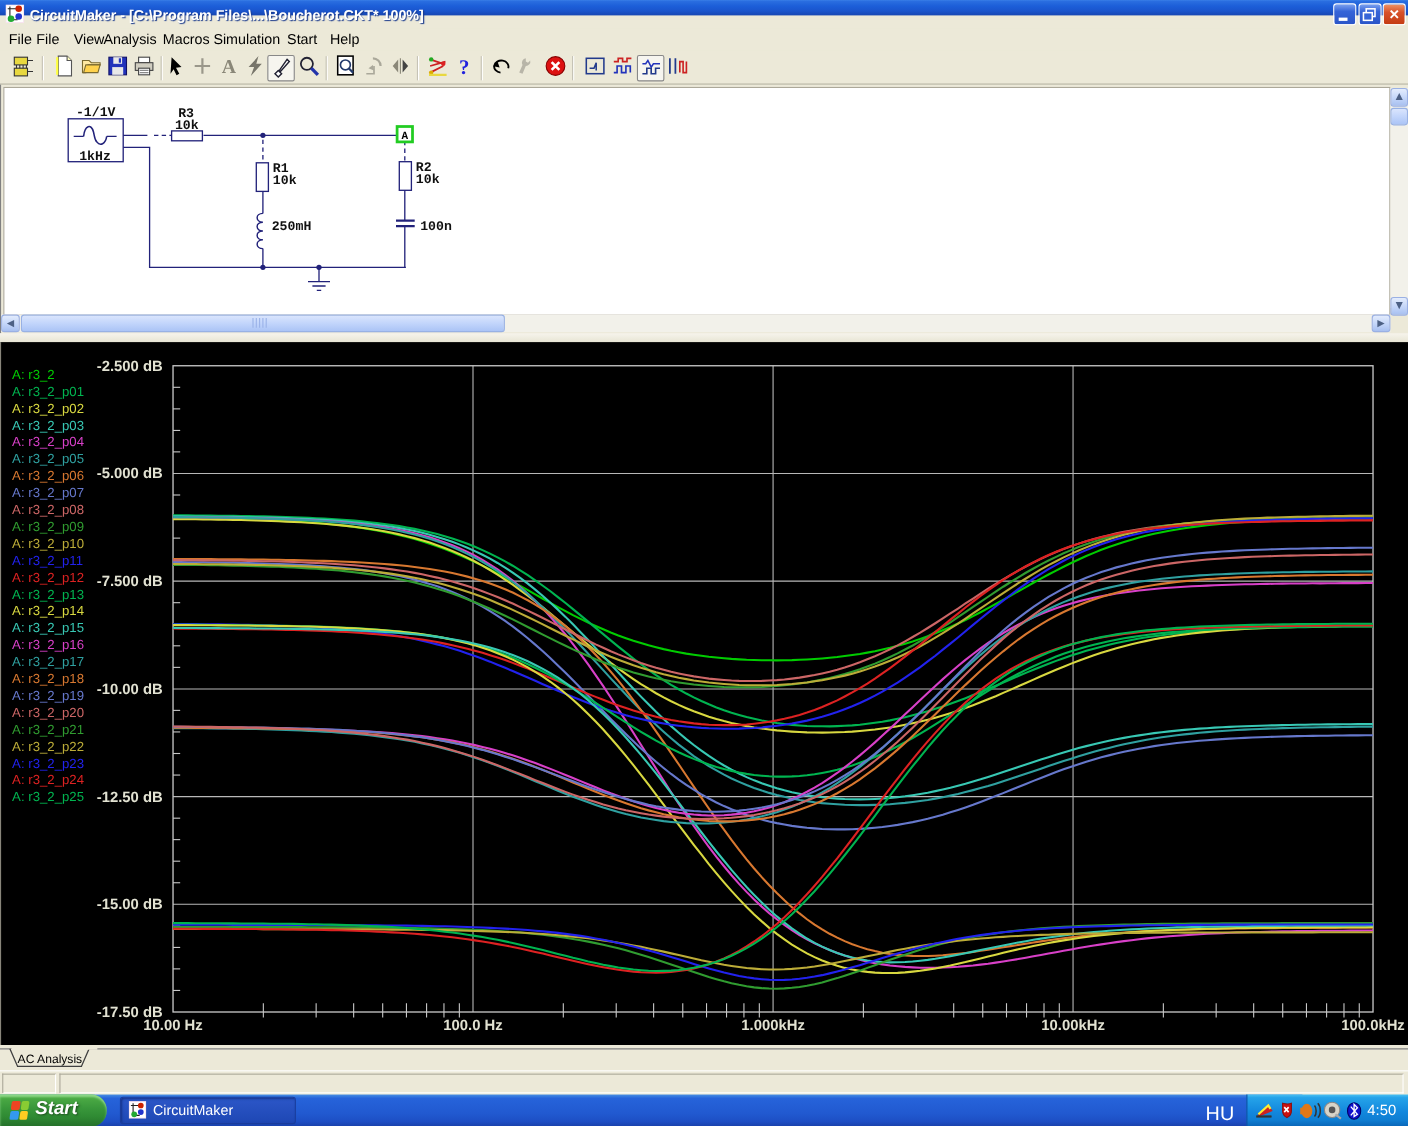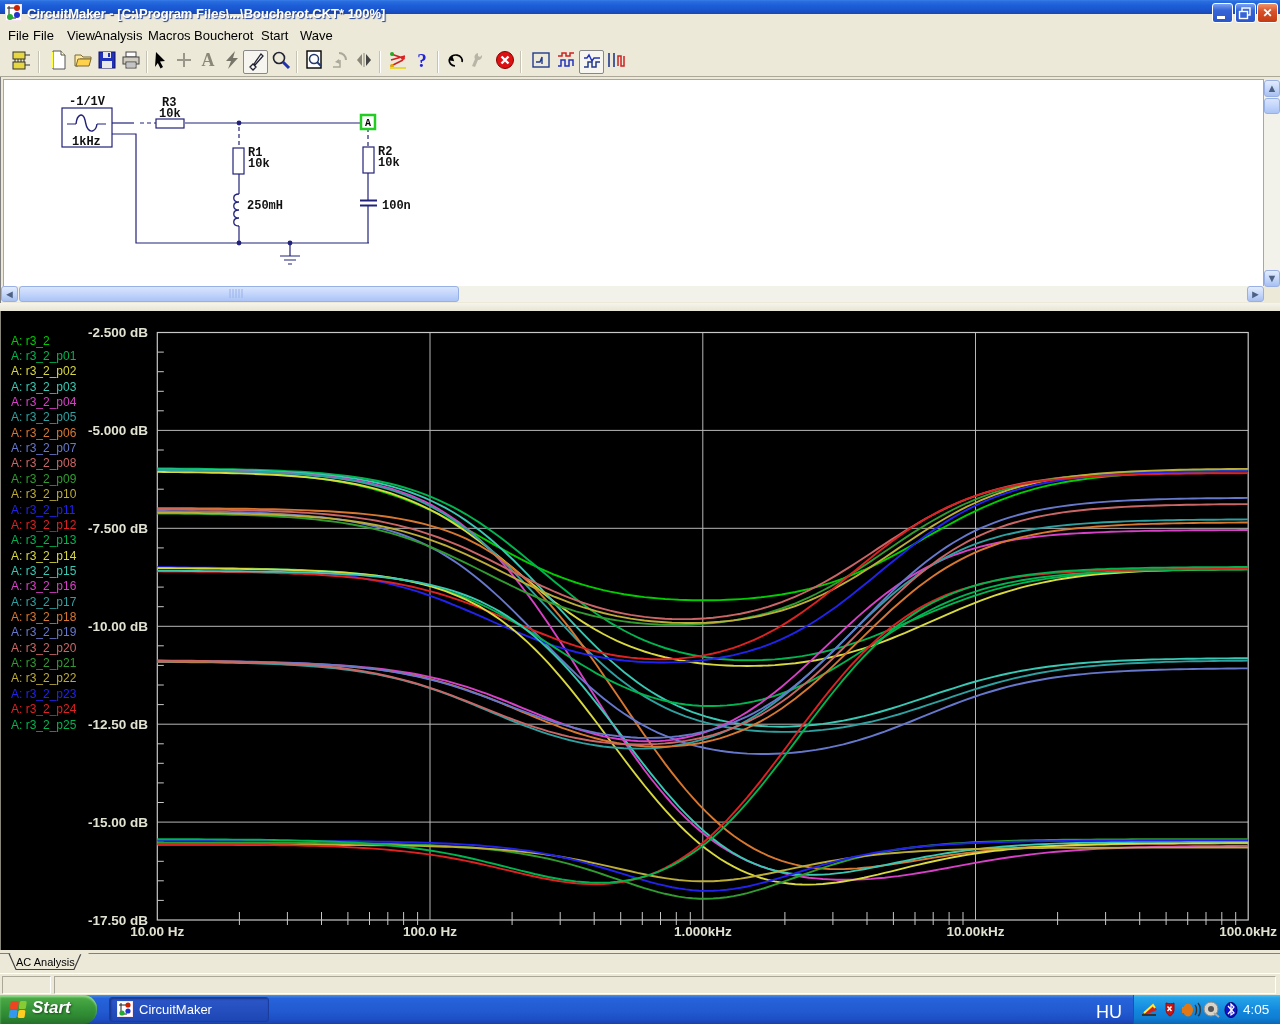--- a/index.html
+++ b/index.html
@@ -52,23 +52,23 @@
         <rect x="3.5" y="7.5" width="8" height="7" fill="#3665d8" stroke="#fff" stroke-width="1.4"></rect>
       </svg></div>
 <div class="wbtn wcls" style="left:1257px;font-size:12px">✕</div>
 </div>
 <div id="menu" class="abs">
     <span class="abs" style="left:8px;top:2px">File</span>
     <span class="abs" style="left:33px;top:2px">File</span>
     <span class="abs" style="left:67px;top:2px">View</span>
     <span class="abs" style="left:94px;top:2px">Analysis</span>
     <span class="abs" style="left:148px;top:2px">Macros</span>
-    <span class="abs" style="left:194px;top:2px">Boucherot</span>
+    <span class="abs" style="left:194px;top:2px">Simulation</span>
     <span class="abs" style="left:261px;top:2px">Start</span>
-    <span class="abs" style="left:300px;top:2px">Wave</span>
+    <span class="abs" style="left:300px;top:2px">Help</span>
   </div>
 <div id="tbar" class="abs">
     <div class="ticon" style="left:9px;width:24px"><svg width="20" height="20" viewBox="0 0 20 20">
         <rect x="2" y="2" width="12" height="7" fill="#e8d840" stroke="#333"></rect>
         <rect x="2" y="12" width="12" height="7" fill="#e8d840" stroke="#333"></rect>
         <path d="M14 5h5M14 15h5M4 9v3M7 9v3M10 9v3M13 9v3" stroke="#333"></path>
       </svg></div>
     <div class="tsep" style="left:38px"></div>
     <div class="ticon" style="left:47px;width:24px"><svg width="20" height="20" viewBox="0 0 20 20">
         <path d="M4 1h8l4 4v14H4z" fill="#fff" stroke="#555"></path>
@@ -407,13 +407,13 @@
       <path d="M26.5 5.5l4 4.5M30.5 5.5l-4 4.5" stroke="#fff" stroke-width="1.5" fill="none"></path>
 <ellipse cx="47" cy="9" rx="5" ry="6.5" fill="#e07818"></ellipse>
       <rect x="41" y="6" width="4" height="6" fill="#e07818"></rect>
       <path d="M54 4c2 2 2 8 0 10M57 2c3 3 3 11 0 13" stroke="#333" fill="none" stroke-width="1.4"></path>
 <circle cx="70" cy="8" r="7" fill="#d8d4c8" stroke="#888"></circle>
       <circle cx="70" cy="8" r="3" fill="#555"></circle>
       <path d="M73 12l5 4" stroke="#aaa" stroke-width="2"></path>
 <ellipse cx="90" cy="9" rx="6" ry="7.5" fill="#1111cc" stroke="#000066"></ellipse>
       <path d="M87 5l6 7-3 2V3l3 3-6 7" stroke="#fff" stroke-width="1.2" fill="none"></path>
 </svg>
-<div class="abs" style="left:1243px;top:7px;color:#fff;font-size:13.5px">4:05</div>
+<div class="abs" style="left:1243px;top:7px;color:#fff;font-size:13.5px">4:50</div>
 </div>
 </body></html>

